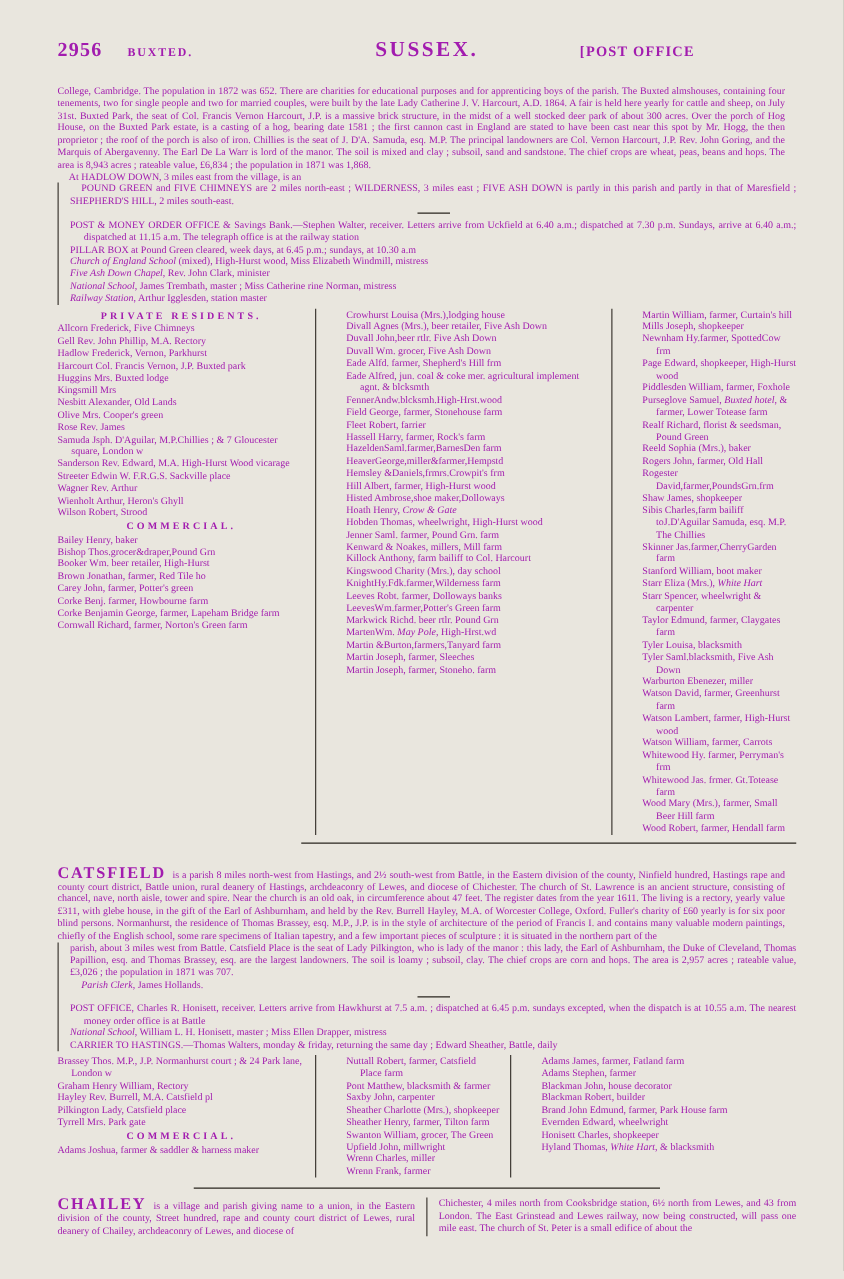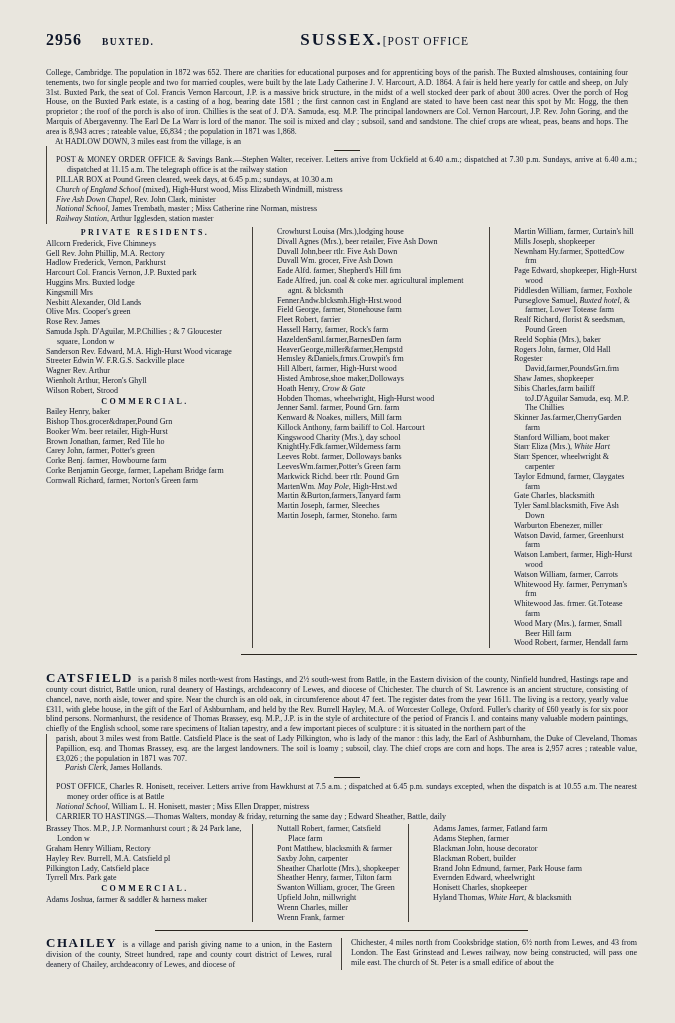--- a/index.html
+++ b/index.html
@@ -1,29 +1,29 @@
 <!DOCTYPE html>
 <html><head>
 <meta charset="utf-8">
 <style>
   html,body{margin:0;padding:0;background:#b5b1a8;}
   .page{
     width:675px;height:1023px;box-sizing:border-box;
     background:#e9e6de;
-    color:#0f172a;
+    color:#a21caf;
     font-family:"Liberation Serif","DejaVu Serif",serif;
     padding:30px 38px 8px 46px;
     position:relative;overflow:hidden;
   }
   .masthead{display:grid;grid-template-columns:1fr auto 1fr;align-items:baseline;margin-bottom:9px;}
   .mast-left{white-space:nowrap;}
   .pagenum{font-size:16px;font-weight:bold;letter-spacing:1px;}
   .running-left{font-size:9.5px;font-weight:bold;letter-spacing:1.5px;margin-left:16px;}
   .center-title{font-size:17px;font-weight:bold;letter-spacing:2px;text-align:center;}
-  .mast-right{text-align:left;font-size:11.5px;font-weight:normal;letter-spacing:1px;white-space:nowrap;}
+  .mast-right{text-align:center;font-size:11.5px;font-weight:bold;letter-spacing:1px;white-space:nowrap;}
 
   .twocol{display:flex;align-items:stretch;}
   .twocol .col{flex:1 1 50%;min-width:0;}
   .divided .col:first-child{padding-right:9px;}
   .divided .col + .col{border-left:1px solid #45403a;padding-left:9px;}
 
   .body-text,.lcol{font-size:8px;line-height:9.8px;text-align:justify;}
   .para{text-align:justify;}
   .para.indent{text-indent:9px;}
   .para.hang{padding-left:11px;text-indent:-11px;}
@@ -57,20 +57,21 @@
     <span class="center-title">SUSSEX.</span>
     <span class="mast-right">[POST OFFICE</span>
   </header>
 
   <section class="twocol divided sect">
     <div class="col body-text">
         <div class="para">College, Cambridge.  The population in 1872 was 652.  There are charities for educational purposes and for apprenticing boys of the parish.  The Buxted almshouses, containing four tenements, two for single people and two for married couples, were built by the late Lady Catherine J. V. Harcourt, A.D. 1864.  A fair is held here yearly for cattle and sheep, on July 31st.  Buxted Park, the seat of Col. Francis Vernon Harcourt, J.P. is a massive brick structure, in the midst of a well stocked deer park of about 300 acres.  Over the porch of Hog House, on the Buxted Park estate, is a casting of a hog, bearing date 1581 ; the first cannon cast in England are stated to have been cast near this spot by Mr. Hogg, the then proprietor ; the roof of the porch is also of iron.  Chillies is the seat of J. D'A. Samuda, esq. M.P.  The principal landowners are Col. Vernon Harcourt, J.P. Rev. John Goring, and the Marquis of Abergavenny.  The Earl De La Warr is lord of the manor.  The soil is mixed and clay ; subsoil, sand and sandstone.  The chief crops are wheat, peas, beans and hops.  The area is 8,943 acres ; rateable value, £6,834 ; the population in 1871 was 1,868.</div>
         <div class="para indent">At HADLOW DOWN, 3 miles east from the village, is an</div>
       </div>
     <div class="col body-text">
+        <div class="para indent">POUND GREEN and FIVE CHIMNEYS are 2 miles north-east ; WILDERNESS, 3 miles east ;  FIVE ASH DOWN is partly in this parish and partly in that of Maresfield ; SHEPHERD'S HILL, 2 miles south-east.</div>
         <div class="dash-sep"></div>
         <div class="para hang">POST &amp; MONEY ORDER OFFICE &amp; Savings Bank.—Stephen Walter, receiver.  Letters arrive from Uckfield at 6.40 a.m.; dispatched at 7.30 p.m.  Sundays, arrive at 6.40 a.m.; dispatched at 11.15 a.m.  The telegraph office is at the railway station</div>
         <div class="para hang">PILLAR BOX at Pound Green cleared, week days, at 6.45 p.m.; sundays, at 10.30 a.m</div>
         <div class="para hang"><em>Church of England School</em> (mixed), High-Hurst wood, Miss Elizabeth Windmill, mistress</div>
         <div class="para hang"><em>Five Ash Down Chapel</em>, Rev. John Clark, minister</div>
         <div class="para hang"><em>National School</em>, James Trembath, master ;  Miss Catherine rine Norman, mistress</div>
         <div class="para hang"><em>Railway Station</em>, Arthur Igglesden, station master</div>
       </div>
   </section>
 
@@ -144,21 +145,21 @@
         <div class="entry">Reeld Sophia (Mrs.), baker</div>
         <div class="entry">Rogers John, farmer, Old Hall</div>
         <div class="entry">Rogester David,farmer,PoundsGrn.frm</div>
         <div class="entry">Shaw James, shopkeeper</div>
         <div class="entry">Sibis Charles,farm bailiff toJ.D'Aguilar Samuda, esq. M.P. The Chillies</div>
         <div class="entry">Skinner Jas.farmer,CherryGarden farm</div>
         <div class="entry">Stanford William, boot maker</div>
         <div class="entry">Starr Eliza (Mrs.), <em>White Hart</em></div>
         <div class="entry">Starr Spencer, wheelwright &amp; carpenter</div>
         <div class="entry">Taylor Edmund, farmer, Claygates farm</div>
-        <div class="entry">Gate Charles, blacksmith</div>
+        <div class="entry">Tyler Louisa, blacksmith</div>
         <div class="entry">Tyler Saml.blacksmith, Five Ash Down</div>
         <div class="entry">Warburton Ebenezer, miller</div>
         <div class="entry">Watson David, farmer, Greenhurst farm</div>
         <div class="entry">Watson Lambert, farmer, High-Hurst wood</div>
         <div class="entry">Watson William, farmer, Carrots</div>
         <div class="entry">Whitewood Hy. farmer, Perryman's frm</div>
         <div class="entry">Whitewood Jas. frmer. Gt.Totease farm</div>
         <div class="entry">Wood Mary (Mrs.), farmer, Small Beer Hill farm</div>
         <div class="entry">Wood Robert, farmer, Hendall farm</div>
       </div>

